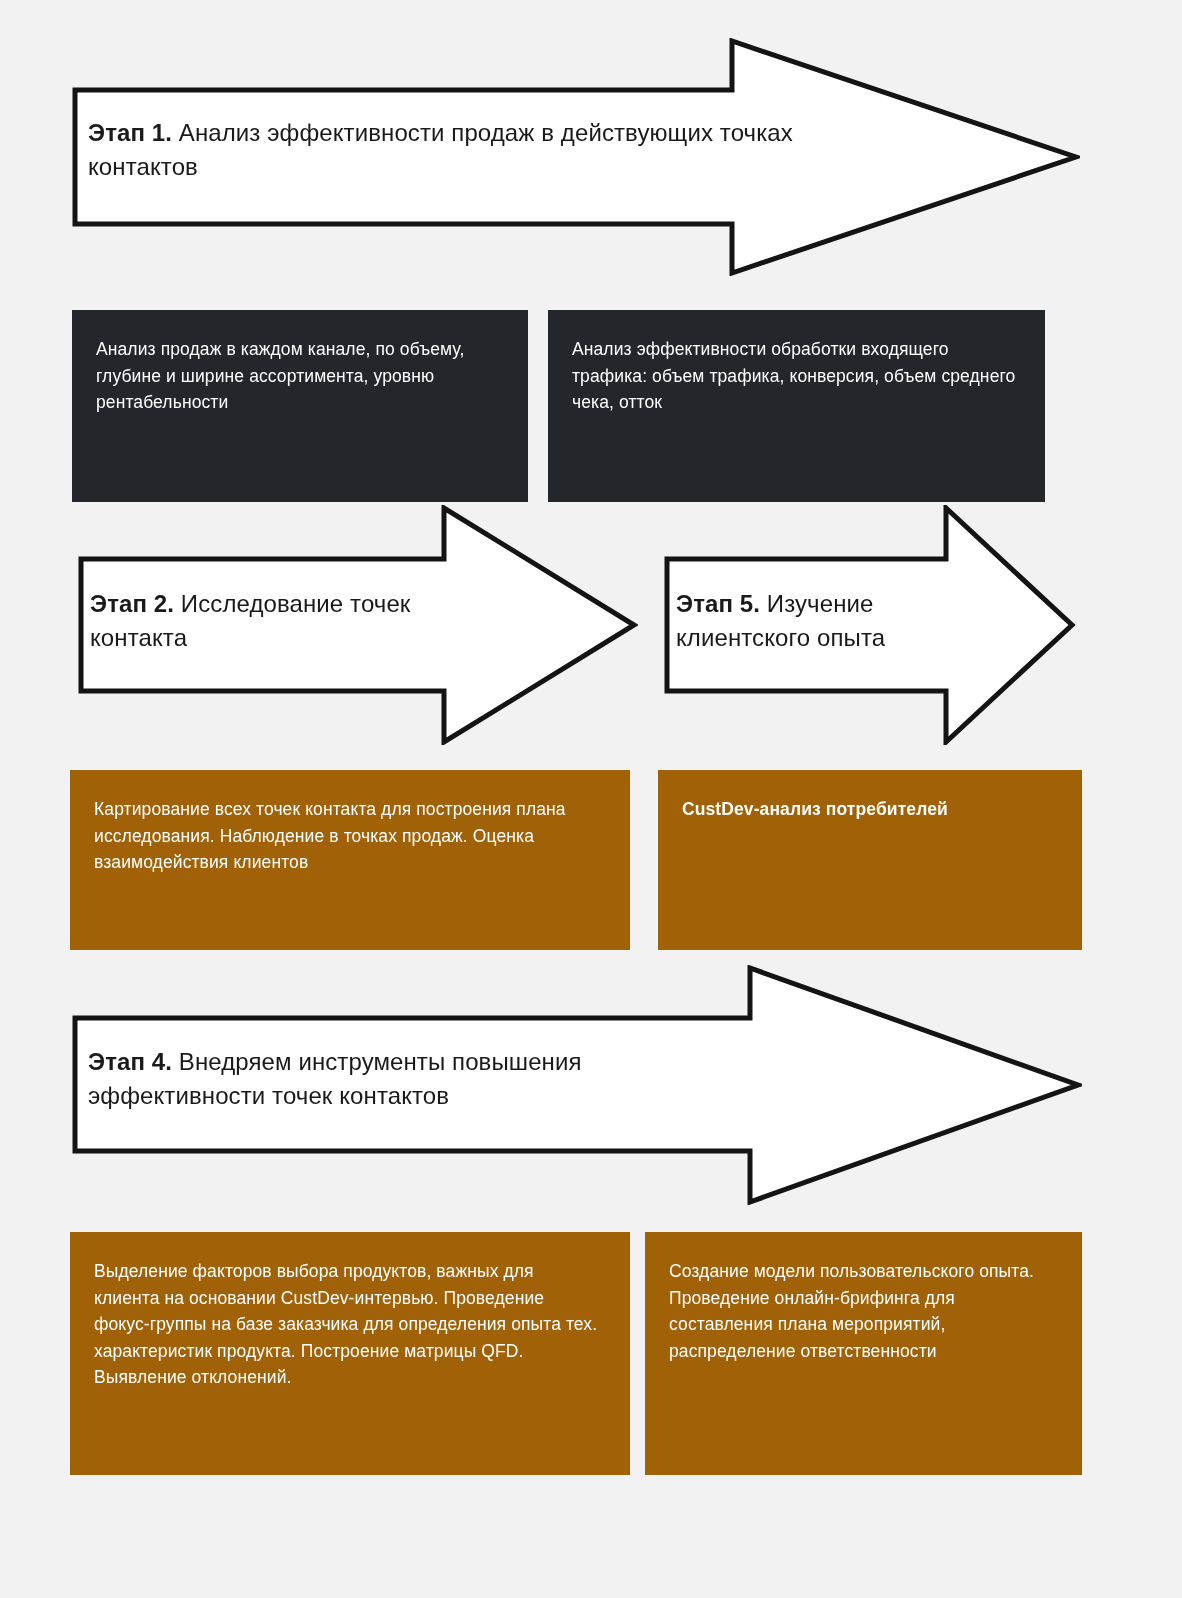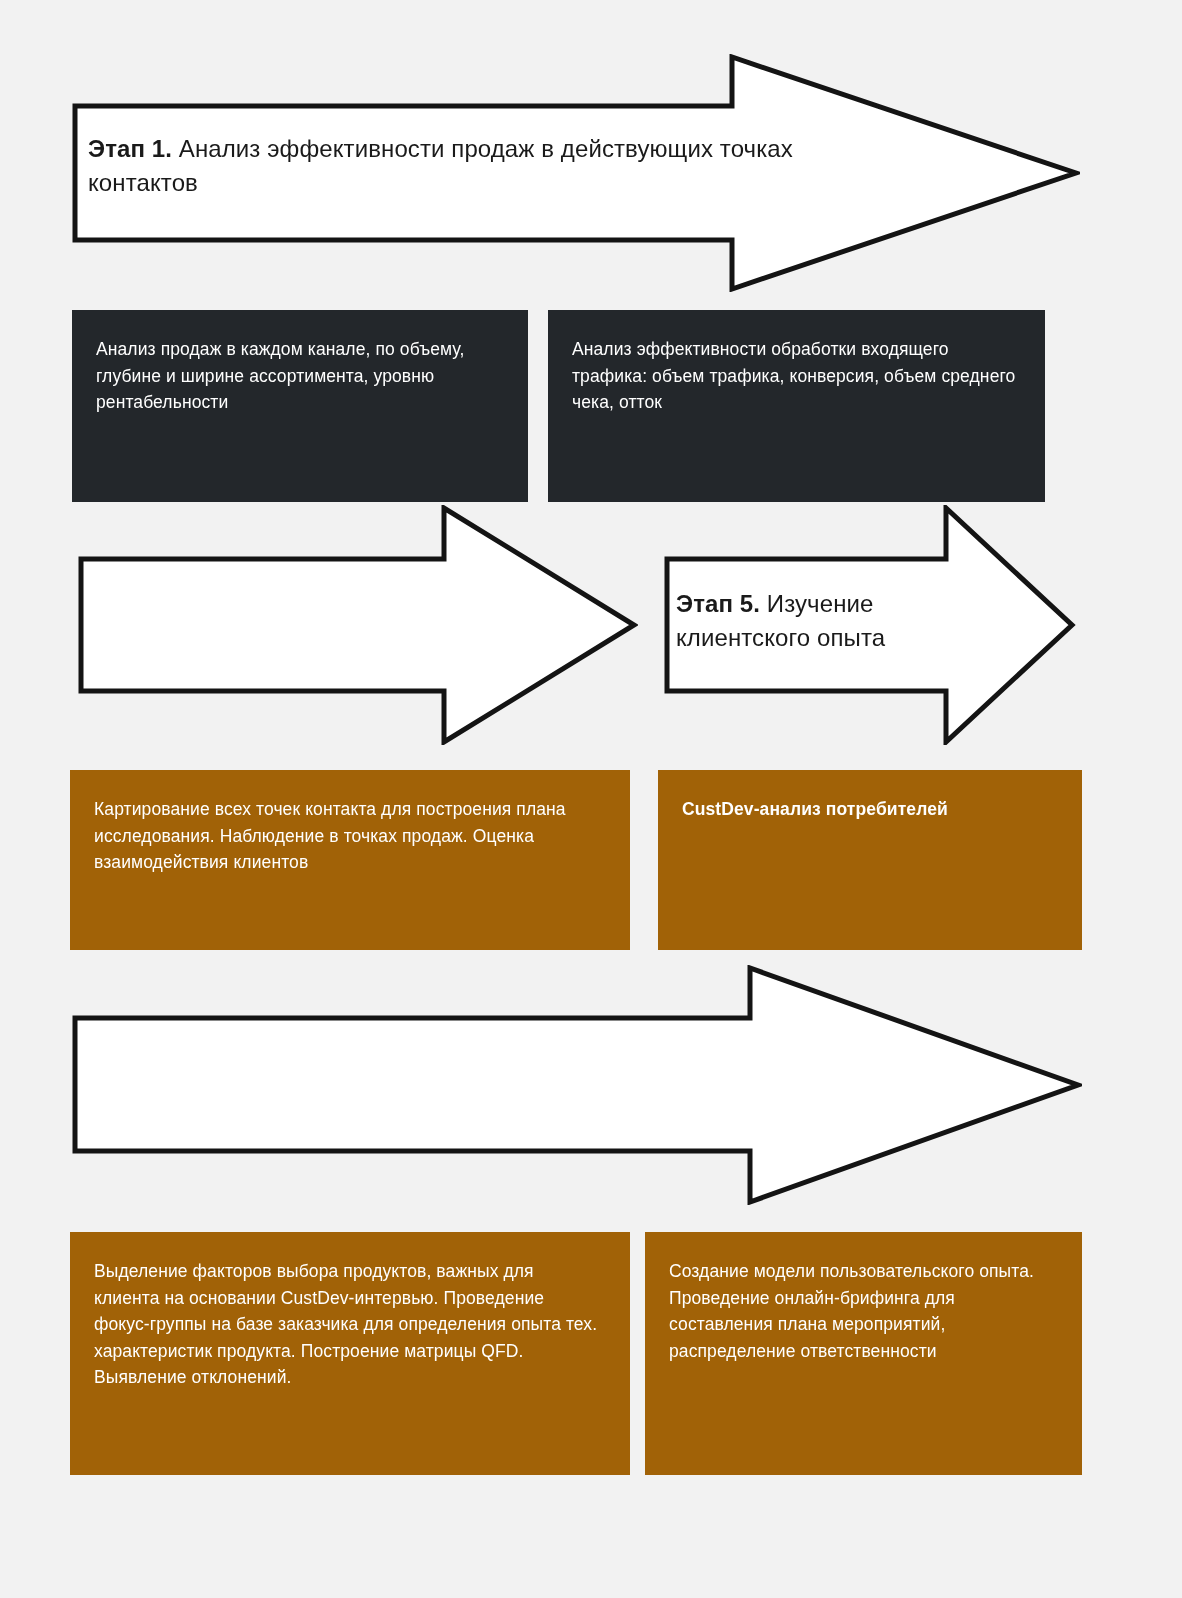--- a/index.html
+++ b/index.html
@@ -59,41 +59,45 @@
     padding: 26px 28px 20px 24px;
     letter-spacing: 0.1px;
   }
   .note.dark2 { background: #a16207; }
 </style>
 </head>
 <body>
 
 <div class="canvas">
 
-  <div class="arrow" style="left:72px; top:54px; width:1008px; height:238px;padding-left:22px;">
+  <div class="arrow" style="left:72px; top:38px; width:1008px; height:238px;padding-left:22px;">
     <svg viewBox="0 0 1008 238" preserveAspectRatio="none" aria-hidden="true">
       <polygon points="3,52 660,52 660,3 1004,119 660,235 660,186 3,186" fill="#ffffff" stroke="#141414" stroke-width="5" stroke-linejoin="miter"></polygon>
     </svg>
     <div class="arrow-text" style="left:16px; top:78px; width:780px;">
       <span class="stage">Этап 1. </span>
       <span>Анализ эффективности продаж в действующих точках контактов</span>
     </div>
   </div>
 
   <div class="note" style="left:72px; top:310px; width:456px; height:192px;">
     <span>Анализ продаж в каждом канале, по объему, глубине и ширине ассортимента, уровню рентабельности</span>
   </div>
   <div class="note" style="left:548px; top:310px; width:497px; height:192px;">
     <span>Анализ эффективности обработки входящего трафика: объем трафика, конверсия, объем среднего чека, отток</span>
   </div>
 
   <div class="arrow" style="left:78px; top:505px; width:560px; height:240px;">
     <svg viewBox="0 0 560 240" preserveAspectRatio="none" aria-hidden="true">
       <polygon points="3,54 366,54 366,3 556,120 366,237 366,186 3,186" fill="#ffffff" stroke="#141414" stroke-width="5" stroke-linejoin="miter"></polygon>
     </svg>
+    <div class="arrow-text" style="left:12px; top:82px; width:330px;">
+      <span class="stage">Этап 2. </span>
+      <span>Исследование точек контакта</span>
+    </div>
   </div>
 
   <div class="arrow" style="left:664px; top:505px; width:412px; height:240px;">
     <svg viewBox="0 0 412 240" preserveAspectRatio="none" aria-hidden="true">
       <polygon points="3,54 282,54 282,3 408,120 282,237 282,186 3,186" fill="#ffffff" stroke="#141414" stroke-width="5" stroke-linejoin="miter"></polygon>
     </svg>
     <div class="arrow-text" style="left:12px; top:82px; width:255px;">
       <span class="stage">Этап 5. </span>
       <span>Изучение клиентского опыта</span>
     </div>
@@ -103,20 +107,24 @@
     <span>Картирование всех точек контакта для построения плана исследования. Наблюдение в точках продаж. Оценка взаимодействия клиентов</span>
   </div>
   <div class="note dark2" style="left:658px; top:770px; width:424px; height:180px;font-weight:bold;">
     <span>CustDev-анализ потребителей</span>
   </div>
 
   <div class="arrow" style="left:72px; top:965px; width:1010px; height:240px;">
     <svg viewBox="0 0 1010 240" preserveAspectRatio="none" aria-hidden="true">
       <polygon points="3,53 678,53 678,3 1006,120 678,237 678,186 3,186" fill="#ffffff" stroke="#141414" stroke-width="5" stroke-linejoin="miter"></polygon>
     </svg>
+    <div class="arrow-text" style="left:16px; top:80px; width:660px;">
+      <span class="stage">Этап 4. </span>
+      <span>Внедряем инструменты повышения эффективности точек контактов</span>
+    </div>
   </div>
 
   <div class="note dark2" style="left:70px; top:1232px; width:560px; height:243px;">
     <span>Выделение факторов выбора продуктов, важных для клиента на основании CustDev-интервью. Проведение фокус-группы на базе заказчика для определения опыта тех. характеристик продукта. Построение матрицы QFD. Выявление отклонений.</span>
   </div>
   <div class="note dark2" style="left:645px; top:1232px; width:437px; height:243px;">
     <span>Создание модели пользовательского опыта. Проведение онлайн-брифинга для составления плана мероприятий, распределение ответственности</span>
   </div>
 
 </div>

